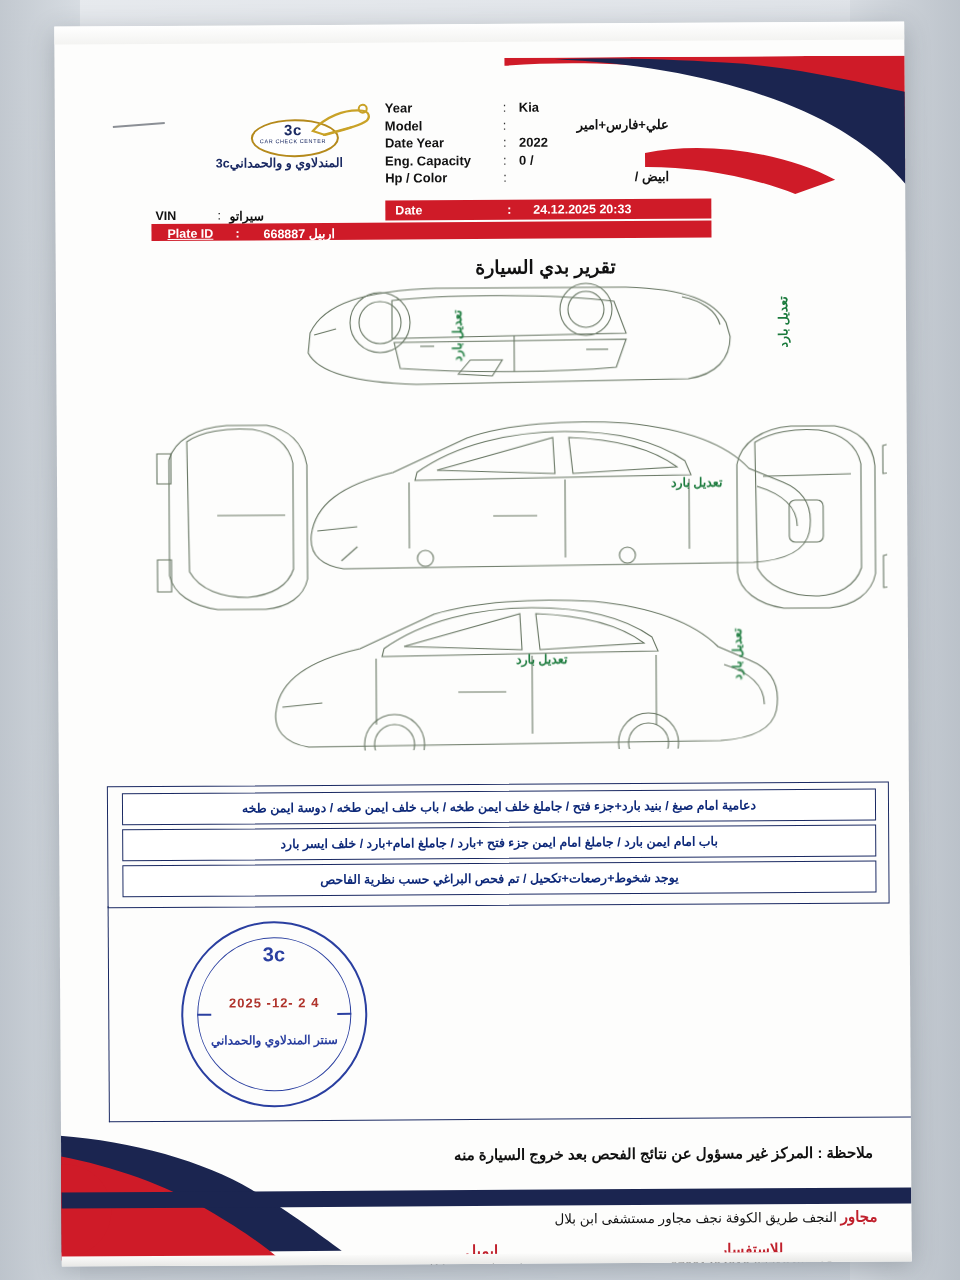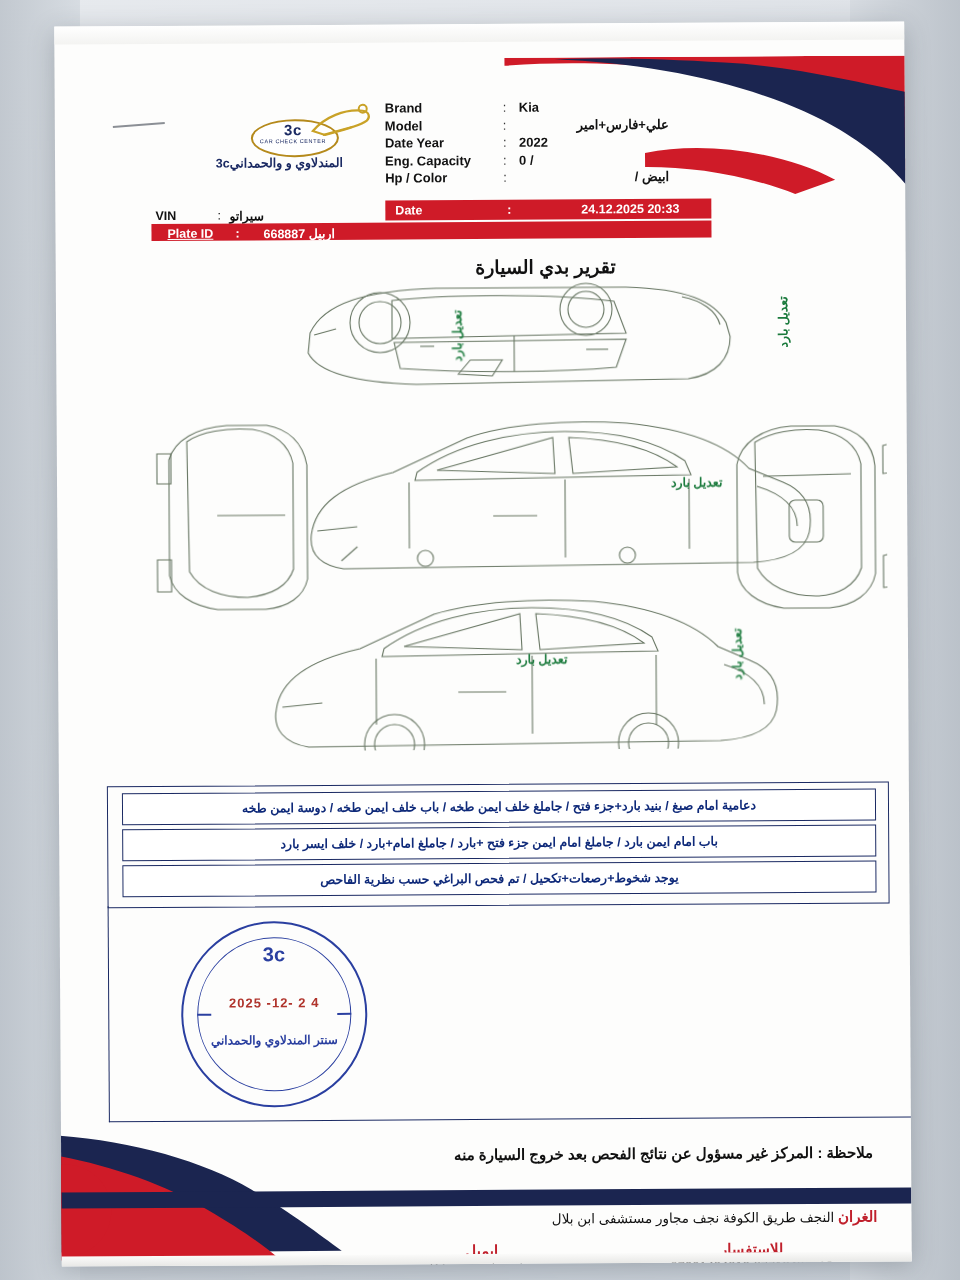--- a/index.html
+++ b/index.html
@@ -199,21 +199,21 @@
         </svg>
       </div>
       <div class="logo-ar">
         <span>المندلاوي و والحمداني</span><span>3c</span>
       </div>
     </div>
     <div class="logo-dash"></div>
 
     <div class="specs">
       <div class="spec-row">
-        <div class="spec-label">Brand</div>
+        <div class="spec-label">Year</div>
         <div class="spec-colon">:</div>
         <div class="spec-value">Kia</div>
       </div>
       <div class="spec-row">
         <div class="spec-label">Model</div>
         <div class="spec-colon">:</div>
         <div class="spec-value ar">علي+فارس+امير</div>
       </div>
       <div class="spec-row">
         <div class="spec-label">Date Year</div>
@@ -228,21 +228,21 @@
       <div class="spec-row">
         <div class="spec-label">Hp / Color</div>
         <div class="spec-colon">:</div>
         <div class="spec-value ar">ابيض /</div>
       </div>
     </div>
 
     <div class="date-band"></div>
     <div class="band-txt" style="left:340px;top:179px;">Date</div>
     <div class="band-txt" style="left:452px;top:179px;">:</div>
-    <div class="band-txt" style="left:478px;top:179px;margin-left:48px;">24.12.2025 20:33</div>
+    <div class="band-txt" style="left:478px;top:179px;">24.12.2025 20:33</div>
 
     <div class="vin-row">
       <div class="vin-line">
         <div class="vin-label">VIN</div>
         <div class="vin-colon">:</div>
         <div class="vin-val">سيراتو</div>
       </div>
     </div>
 
     <div class="plate-band"></div>
@@ -354,21 +354,21 @@
     <div class="footer-swoosh">
       <svg width="420" height="145" viewBox="0 0 420 145">
         <path d="M0,10 C90,6 190,30 250,66 C290,90 316,110 340,128 L0,128 Z" fill="#1b2550"></path>
         <path d="M0,24 C70,28 150,52 206,86 C240,106 262,122 278,136 L0,136 Z" fill="#cf1b28"></path>
         <circle cx="64" cy="86" r="46" fill="#cf1b28"></circle>
       </svg>
     </div>
     <div class="navy-band"></div>
 
     <div class="addr">
-      <b>الغران</b>
+      <b>مجاور</b>
       <span>النجف طريق الكوفة نجف مجاور مستشفى ابن بلال</span>
     </div>
 
     <div class="contact-row">
       <div class="contact-col" style="left:320px;top:0;width:220px;">
         <div class="contact-head">للاستفسار</div>
         <div class="contact-val">07801404019 07718424019</div>
       </div>
       <div class="contact-col" style="left:30px;top:0;width:260px;">
         <div class="contact-head">ايميل</div>

